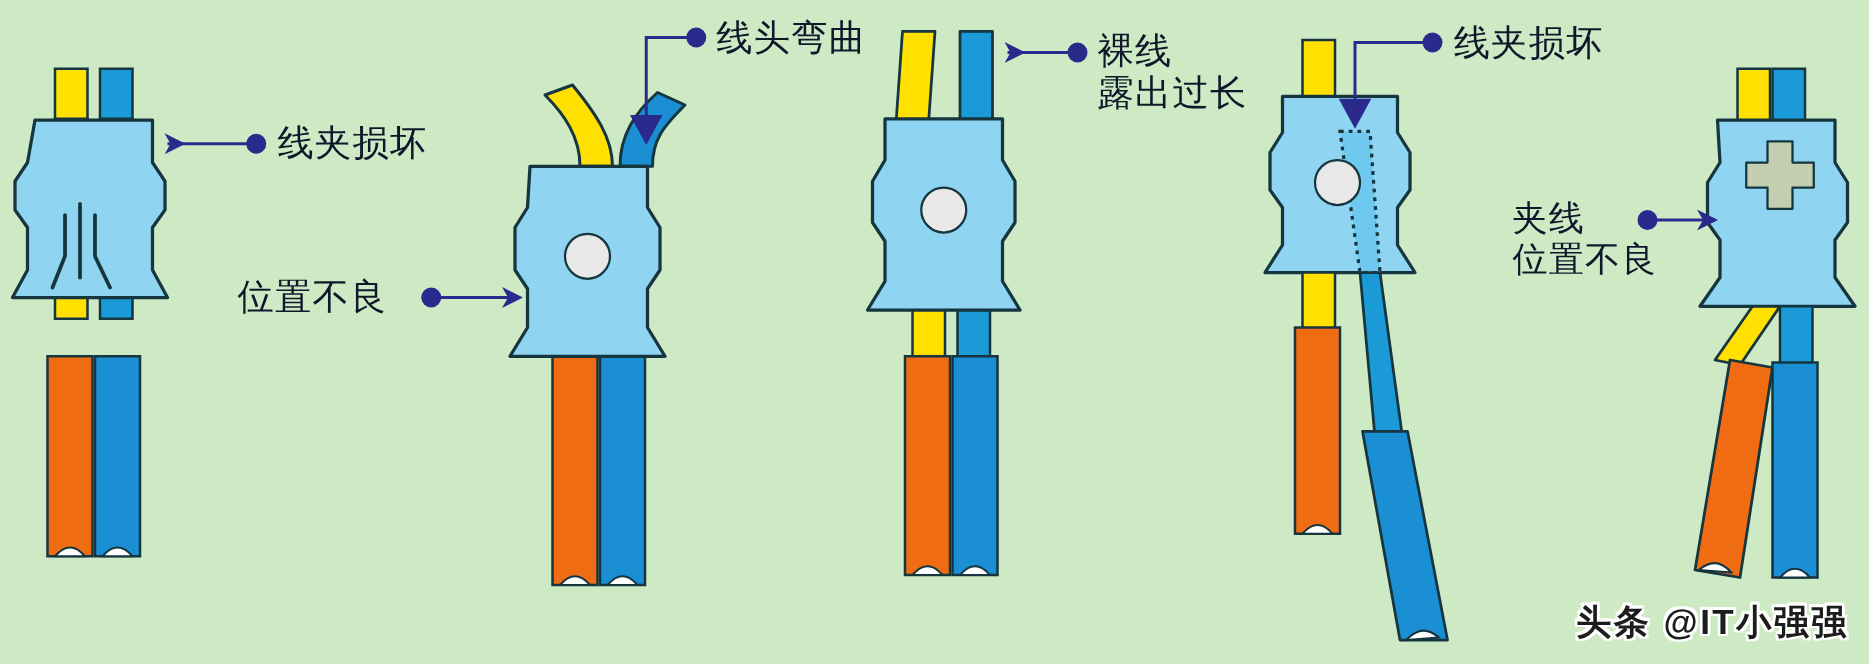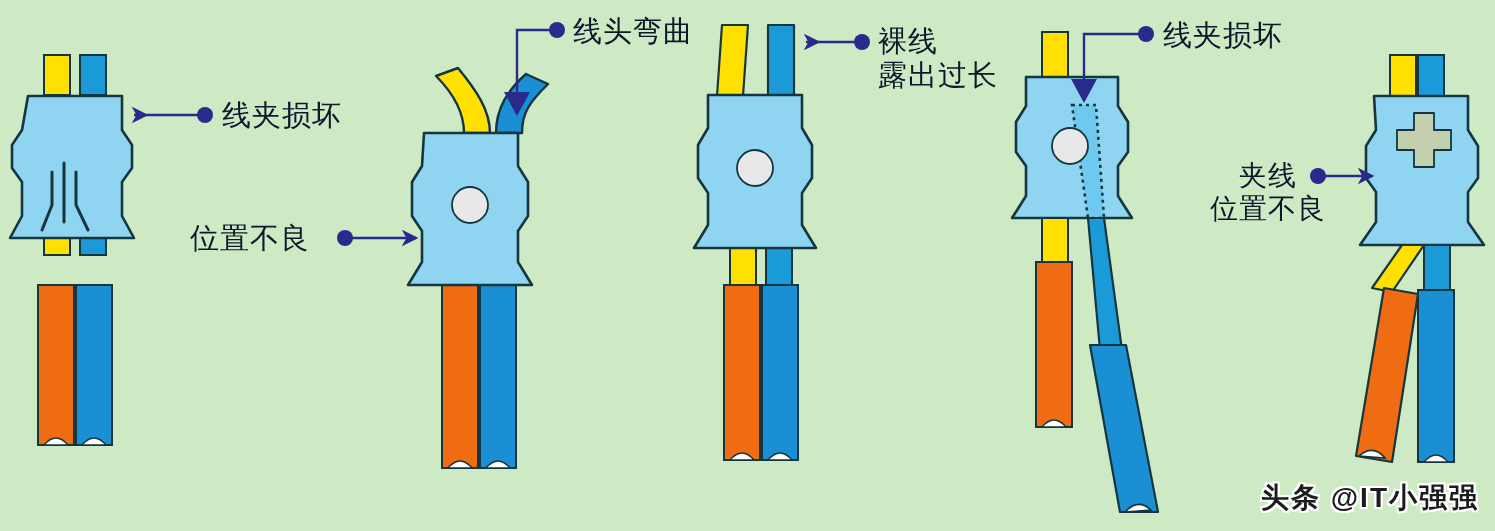--- a/index.html
+++ b/index.html
@@ -177,18 +177,18 @@
 
   <div class="anno" style="left:190px;top:221px;">位置不良</div>
 
   <div class="anno" style="left:573px;top:14px;">线头弯曲</div>
 
   <div class="anno" style="left:878px;top:24px;">裸线
 露出过长</div>
 
   <div class="anno" style="left:1163px;top:18px;">线夹损坏</div>
 
-  <div class="anno sz2" style="left:1210px;top:159px;text-align:center;">夹线
+  <div class="anno sz2" style="left:1210px;top:159px;text-align:left;">夹线
 位置不良</div>
 
   <div class="watermark">头条 @IT小强强</div>
 
 </div>
 
 </body></html>

